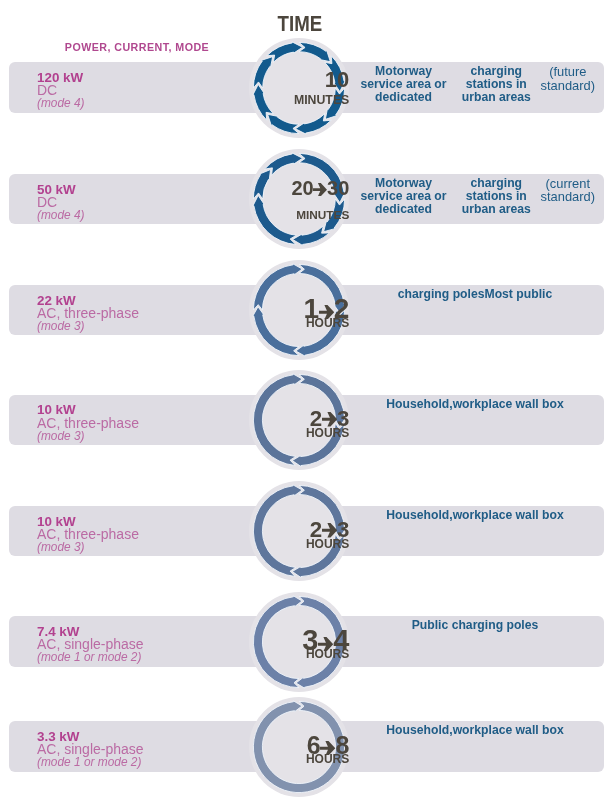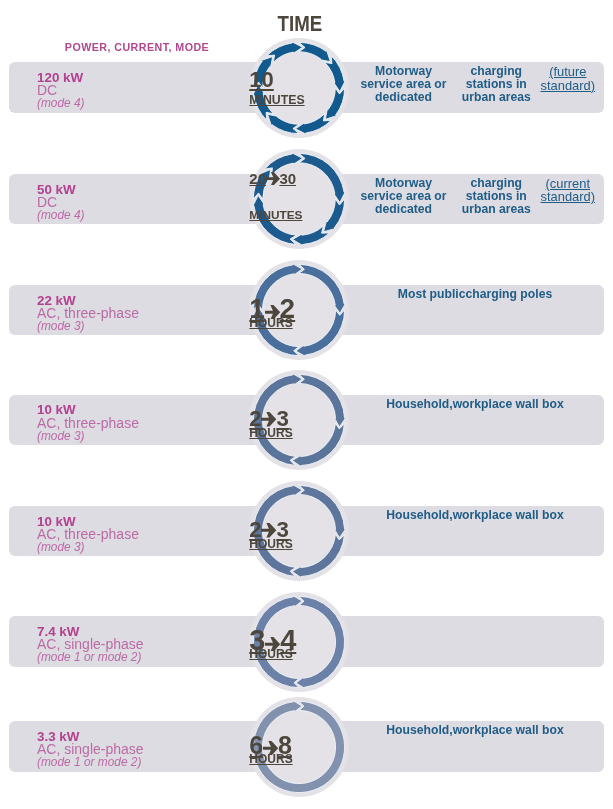--- a/index.html
+++ b/index.html
@@ -11,24 +11,24 @@
   #hdr-power{left:52px;top:41px;width:170px;text-align:center;font-size:10.7px;color:#b0488f;letter-spacing:.45px;}
   #hdr-location{left:376px;top:41px;width:190px;text-align:center;font-size:11px;color:#1f5c86;letter-spacing:.55px;margin-top:28px;}
   .row{position:absolute;left:0;width:613px;height:111px;}
   .bar{position:absolute;left:9px;right:9px;top:0;height:50.5px;background:#dedce3;border-radius:6px;}
   .left{position:absolute;left:37px;top:3px;height:50.5px;width:200px;text-align:left;color:#b0488f;display:flex;flex-direction:column;justify-content:center;}
   .right{position:absolute;left:355px;top:3px;height:50.5px;width:240px;text-align:center;color:#1f5c86;display:flex;flex-direction:row;justify-content:center;}
   .l1{font-weight:bold;font-size:13.4px;line-height:15.5px;color:#b2418f;}
   .l2{font-size:14px;line-height:11.8px;color:#bb6ba4;}
   .l3{font-size:11.9px;line-height:13.3px;color:#bb6ba4;font-style:italic;}
   .r1{font-weight:bold;font-size:12.2px;line-height:13px;}
-  .r2{font-size:12.9px;line-height:13.5px;font-weight:normal;text-decoration:underline;}
+  .r2{font-size:12.9px;line-height:13.5px;font-weight:normal;}
   .circwrap{position:absolute;left:249.3px;top:-24.5px;width:100px;height:100px;}
   .circwrap svg{display:block;}
-  .ctext{position:absolute;left:0;width:100px;text-align:left;color:#4c463d;font-weight:bold;text-decoration:underline;}
+  .ctext{position:absolute;left:0;width:100px;text-align:right;color:#4c463d;font-weight:bold;}
   .cval{top:30px;font-size:22px;line-height:24px;}
   .cunit{top:55.7px;font-size:12.3px;line-height:14px;}
   .circwrap svg.arrw{display:inline-block;vertical-align:-0.8px;margin:0 -0.3px;}
 </style>
 </head>
 <body>
 
 <div class="page">
   <div class="hdr" id="hdr-time"><span>TIME</span></div>
   <div class="hdr" id="hdr-power">POWER, CURRENT, MODE</div>
@@ -77,36 +77,36 @@
         <div class="circwrap">
           <svg width="100" height="100" viewBox="0 0 100 100">
             <circle cx="50" cy="50" r="50" fill="#e4e2e7"></circle>
             <path d="M15.59,20.08A45.6,45.6 0 0 1 43.26,4.9L43.11,3.91L53.57,9.21L44.78,15.09L44.63,14.1A36.3,36.3 0 0 0 22.6,26.19L23.41,18.86Z" fill="#1d5a8d" stroke="#eef4fa" stroke-width="0.9" stroke-linejoin="miter"></path>
             <path d="M50.0,4.4A45.6,45.6 0 0 1 95.1,43.26L96.09,43.11L90.79,53.57L84.91,44.78L85.9,44.63A36.3,36.3 0 0 0 50.0,13.7L56.05,9.5Z" fill="#1d5a8d" stroke="#eef4fa" stroke-width="0.9" stroke-linejoin="miter"></path>
             <path d="M95.6,50.0A45.6,45.6 0 0 1 85.19,79.01L85.96,79.64L74.64,82.7L77.24,72.45L78.01,73.09A36.3,36.3 0 0 0 86.3,50.0L90.5,56.05Z" fill="#1d5a8d" stroke="#eef4fa" stroke-width="0.9" stroke-linejoin="miter"></path>
             <path d="M80.51,83.89A45.6,45.6 0 0 1 53.58,95.46L53.66,96.46L43.59,90.45L52.77,85.19L52.85,86.19A36.3,36.3 0 0 0 74.29,76.98L72.6,84.15Z" fill="#1d5a8d" stroke="#eef4fa" stroke-width="0.9" stroke-linejoin="miter"></path>
             <path d="M46.82,95.49A45.6,45.6 0 0 1 4.9,56.74L3.91,56.89L9.21,46.43L15.09,55.22L14.1,55.37A36.3,36.3 0 0 0 47.47,86.21L41.14,89.98Z" fill="#1d5a8d" stroke="#eef4fa" stroke-width="0.9" stroke-linejoin="miter"></path>
             <path d="M4.4,50.0A45.6,45.6 0 0 1 11.54,25.5L10.7,24.96L21.55,20.54L20.23,31.03L19.38,30.5A36.3,36.3 0 0 0 13.7,50.0L9.5,43.95Z" fill="#1d5a8d" stroke="#eef4fa" stroke-width="0.9" stroke-linejoin="miter"></path>
           </svg>
-          <div class="ctext cval" style="font-size:15px;top:18px">20<svg class="arrw" width="14" height="13.263157894736842" viewBox="0 0 13.3 12.6">
+          <div class="ctext cval" style="font-size:20px;top:27px">20<svg class="arrw" width="14" height="13.263157894736842" viewBox="0 0 13.3 12.6">
               <path d="M0,4.9 L6.9,4.9 L4.7,0 L7.4,0 L13.3,6.3 L7.4,12.6 L4.7,12.6 L6.9,7.7 L0,7.7 Z" fill="#4c463d"></path>
             </svg>30</div>
           <div class="ctext cunit" style="font-size:11.8px;top:58.5px">MINUTES</div>
         </div>
       </div>
       <div class="row" style="top: 284.9px;">
         <div class="bar"></div>
         <div class="left">
           <div class="l1">22 kW</div>
           <div class="l2">AC, three-phase</div>
           <div class="l3">(mode 3)</div>
         </div>
         <div class="right">
+          <div class="r1">charging poles</div>
           <div class="r1">Most public</div>
-          <div class="r1">charging poles</div>
         </div>
         <div class="circwrap">
           <svg width="100" height="100" viewBox="0 0 100 100">
             <circle cx="50" cy="50" r="50" fill="#e4e2e7"></circle>
             <path d="M4.4,50.0A45.6,45.6 0 0 1 44.05,4.79L43.92,3.8L53.22,9.03L45.35,14.7L45.22,13.71A36.6,36.6 0 0 0 13.4,50.0L9.25,44.64Z" fill="#4a6f9c" stroke="#eef4fa" stroke-width="0.9" stroke-linejoin="miter"></path>
             <path d="M50.0,4.4A45.6,45.6 0 0 1 95.21,44.05L96.2,43.92L90.97,53.22L85.3,45.35L86.29,45.22A36.6,36.6 0 0 0 50.0,13.4L55.36,9.25Z" fill="#4a6f9c" stroke="#eef4fa" stroke-width="0.9" stroke-linejoin="miter"></path>
             <path d="M95.6,50.0A45.6,45.6 0 0 1 55.95,95.21L56.08,96.2L46.78,90.97L54.65,85.3L54.78,86.29A36.6,36.6 0 0 0 86.6,50.0L90.75,55.36Z" fill="#4a6f9c" stroke="#eef4fa" stroke-width="0.9" stroke-linejoin="miter"></path>
             <path d="M50.0,95.6A45.6,45.6 0 0 1 4.79,55.95L3.8,56.08L9.03,46.78L14.7,54.65L13.71,54.78A36.6,36.6 0 0 0 50.0,86.6L44.64,90.75Z" fill="#4a6f9c" stroke="#eef4fa" stroke-width="0.9" stroke-linejoin="miter"></path>
           </svg>
           <div class="ctext cval" style="font-size:28px;top:36.8px">1<svg class="arrw" width="15.3" height="14.494736842105262" viewBox="0 0 13.3 12.6">
@@ -163,20 +163,23 @@
           <div class="ctext cunit" style="font-size:12px;top:55.5px">HOURS</div>
         </div>
       </div>
       <div class="row" style="top: 616px;">
         <div class="bar"></div>
         <div class="left">
           <div class="l1">7.4 kW</div>
           <div class="l2">AC, single-phase</div>
           <div class="l3">(mode 1 or mode 2)</div>
         </div>
+        <div class="right">
+          <div class="r1">Public charging poles</div>
+        </div>
         <div class="circwrap">
           <svg width="100" height="100" viewBox="0 0 100 100">
             <circle cx="50" cy="50" r="50" fill="#e4e2e7"></circle>
             <path d="M50.0,95.6A45.6,45.6 0 0 1 44.44,4.74L44.32,3.75L53.01,9.01L45.66,14.67L45.54,13.67A36.6,36.6 0 0 0 50.0,86.6L44.99,90.79Z" fill="#6c81a8" stroke="#eef4fa" stroke-width="0.9" stroke-linejoin="miter"></path>
             <path d="M50.0,4.4A45.6,45.6 0 0 1 55.56,95.26L55.68,96.25L46.99,90.99L54.34,85.33L54.46,86.33A36.6,36.6 0 0 0 50.0,13.4L55.01,9.21Z" fill="#6c81a8" stroke="#eef4fa" stroke-width="0.9" stroke-linejoin="miter"></path>
           </svg>
           <div class="ctext cval" style="font-size:29px;top:36.8px">3<svg class="arrw" width="15.3" height="14.494736842105262" viewBox="0 0 13.3 12.6">
               <path d="M0,4.9 L6.9,4.9 L4.7,0 L7.4,0 L13.3,6.3 L7.4,12.6 L4.7,12.6 L6.9,7.7 L0,7.7 Z" fill="#4c463d"></path>
             </svg>4</div>
           <div class="ctext cunit" style="font-size:12px;top:55.5px">HOURS</div>

